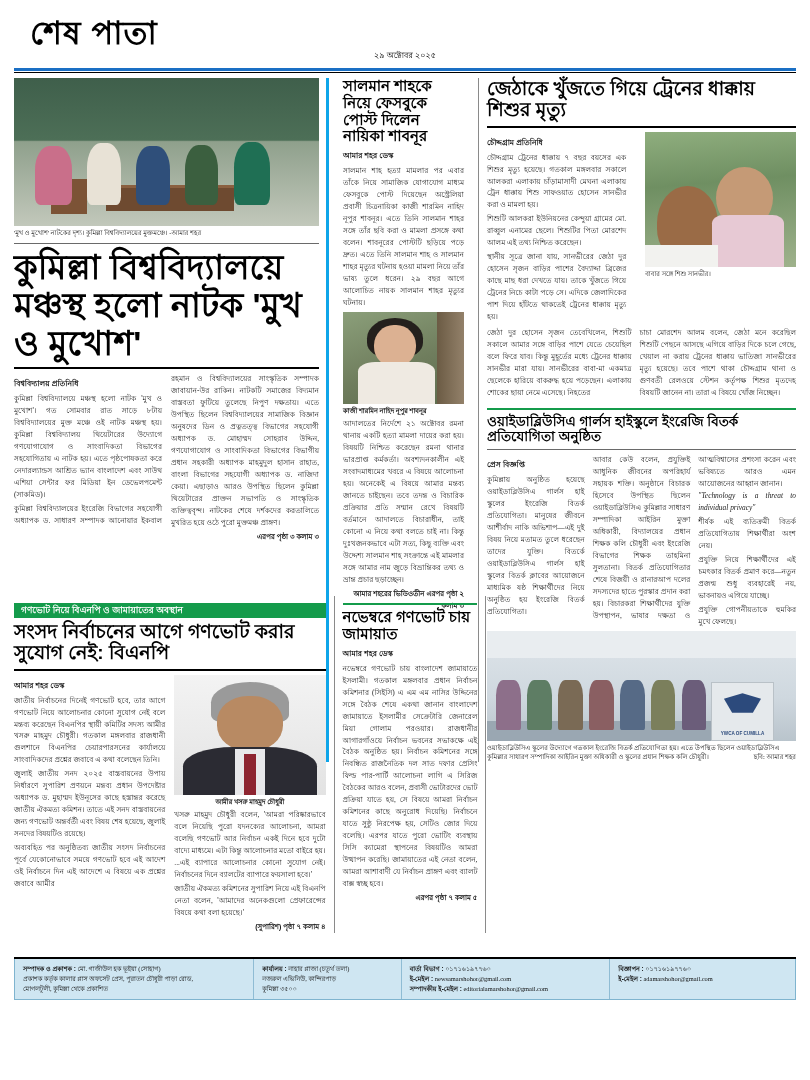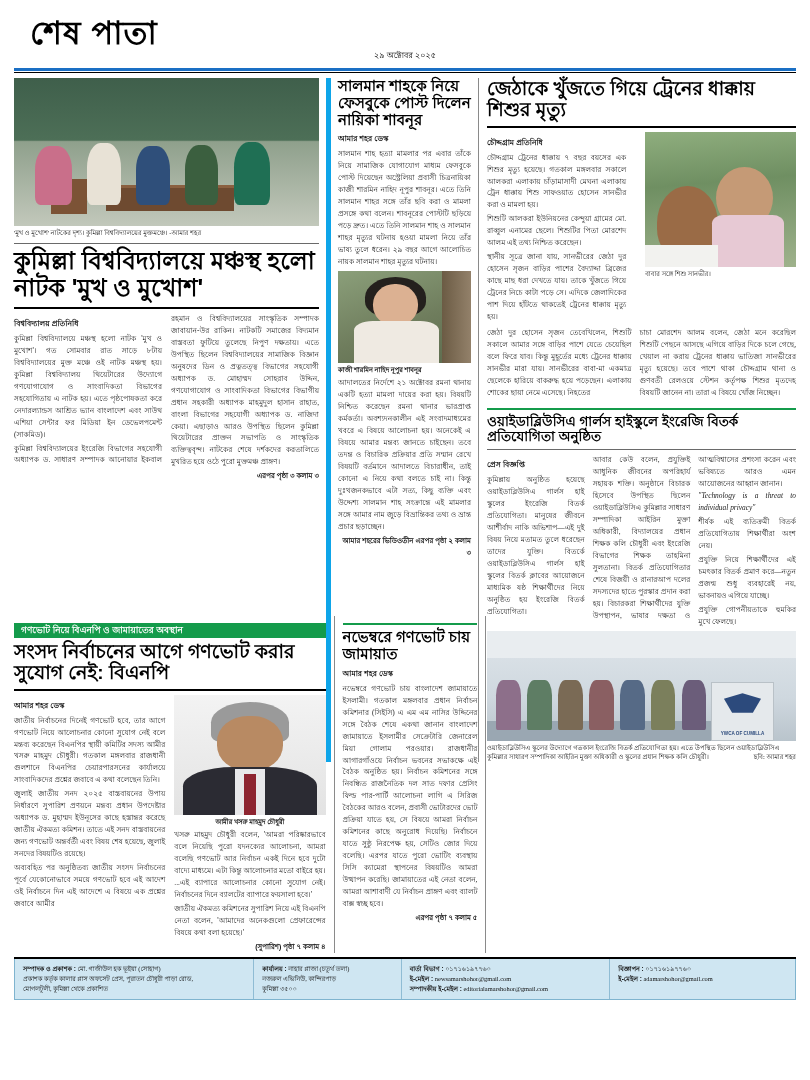--- a/index.html
+++ b/index.html
@@ -17,26 +17,26 @@
   .masthead-center{position:absolute;left:0;right:0;text-align:center;}
   .masthead-title{font-family:"Liberation Sans","DejaVu Sans",sans-serif;font-weight:bold;font-size:25px;color:#000;line-height:1.05;}
   .masthead-date{font-size:8px;color:#000;margin-top:1px;font-family:"Liberation Sans","DejaVu Sans",sans-serif;}
   .rule-blue{height:3px;background:#1a6fc4;margin-top:6px;}
   .rule-thin{height:1px;background:#000;margin-top:1px;}
 
   
   .grid{display:flex;gap:0;margin-top:5px;}
   .col{box-sizing:border-box;}
   .col-a{width:312px;padding-right:7px;}
-  .col-b{width:152px;padding:0 7px;border-left:5px solid #0ea5e9;}
+  .col-b{width:152px;padding:0 14px;border-left:3px solid #0ea5e9;}
   .col-c{width:318px;padding-left:8px;border-left:1px solid #8a8a8a;}
 
   
   .hl{font-family:"Liberation Sans","DejaVu Sans",sans-serif;font-weight:bold;color:#000;line-height:1.12;}
-  .hl-xxl{font-size:24px;}
+  .hl-xxl{font-size:34px;}
   .hl-xl{font-size:19px;}
   .hl-l{font-size:15px;}
   .hl-m{font-size:13.5px;}
   .byline{font-family:Liberation Sans, sans-serif;font-weight:bold;font-size:7.6px;margin:4px 0 3px;}
   .body{font-size:7.4px;line-height:1.62;text-align:justify;color:#1a1a1a;}
   .body p{margin:0 0 2px;}
   .cap{font-size:6.6px;line-height:1.35;color:#111;margin-top:3px;}
   .cont{font-size:7px;font-weight:bold;text-align:right;margin-top:2px;font-family:"Liberation Sans","DejaVu Sans",sans-serif;}
   .two{column-count:2;column-gap:9px;column-rule:0;}
   .three{column-count:3;column-gap:8px;}
@@ -229,21 +229,21 @@
           <div class="pt">YWCA OF CUMILLA</div>
         </div>
       </div>
       <div class="cap">
         <span>ওয়াইডাব্লিউসিএ স্কুলের উদ্যোগে গতকাল ইংরেজি বিতর্ক প্রতিযোগিতা হয়। এতে উপস্থিত ছিলেন ওয়াইডাব্লিউসিএ কুমিল্লার সাধারণ সম্পাদিকা আইরিন মুক্তা অধিকারী ও স্কুলের প্রধান শিক্ষক কলি চৌধুরী।</span>
         <span style="float:right;">ছবি: আমার শহর</span>
       </div>
     </div>
   </div>
 
-  <div style="display:flex;margin-top:4px;position:absolute;left:14px;top:612px;width:782px;">
+  <div style="display:flex;margin-top:4px;position:absolute;left:14px;top:592px;width:782px;">
 
     <div style="width:320px;padding-right:8px;box-sizing:border-box;">
       <div class="band">
         <div class="fill"></div>
         <div class="txt">গণভোট নিয়ে বিএনপি ও জামায়াতের অবস্থান</div>
       </div>
       <div class="hl hl-xl">সংসদ নির্বাচনের আগে গণভোট করার সুযোগ নেই: বিএনপি</div>
       <div class="hr-b"></div>
       <div style="display:flex;gap:9px;">
         <div style="width:50%;">

